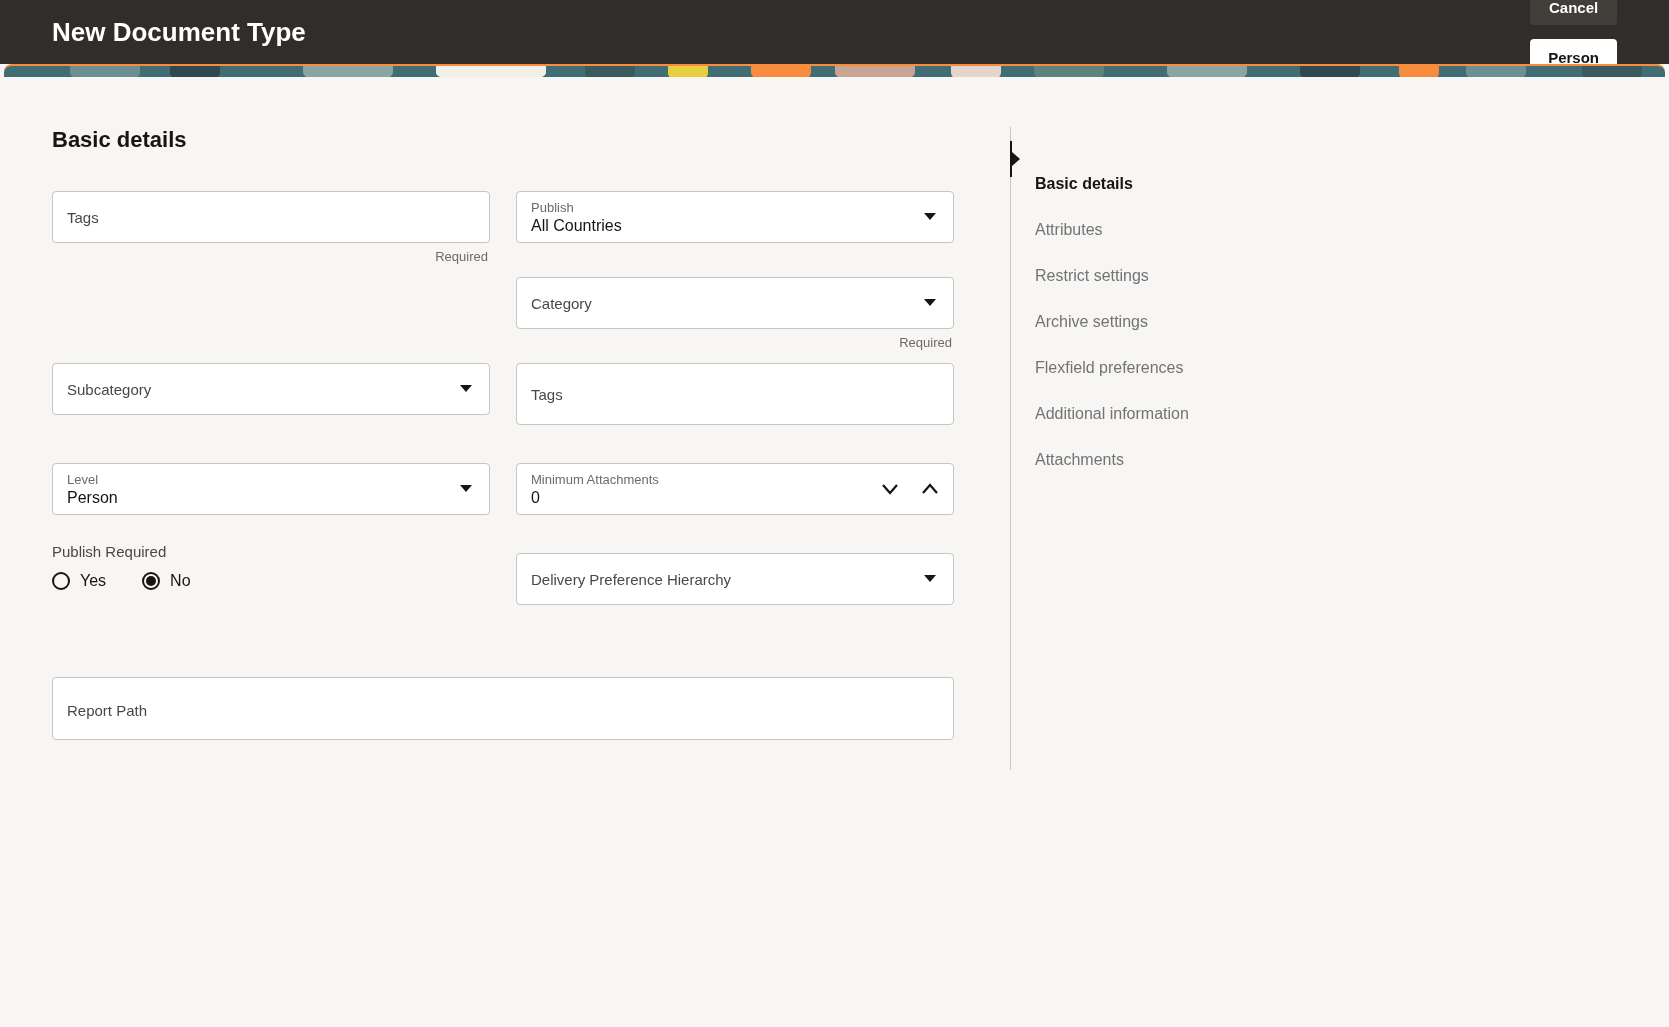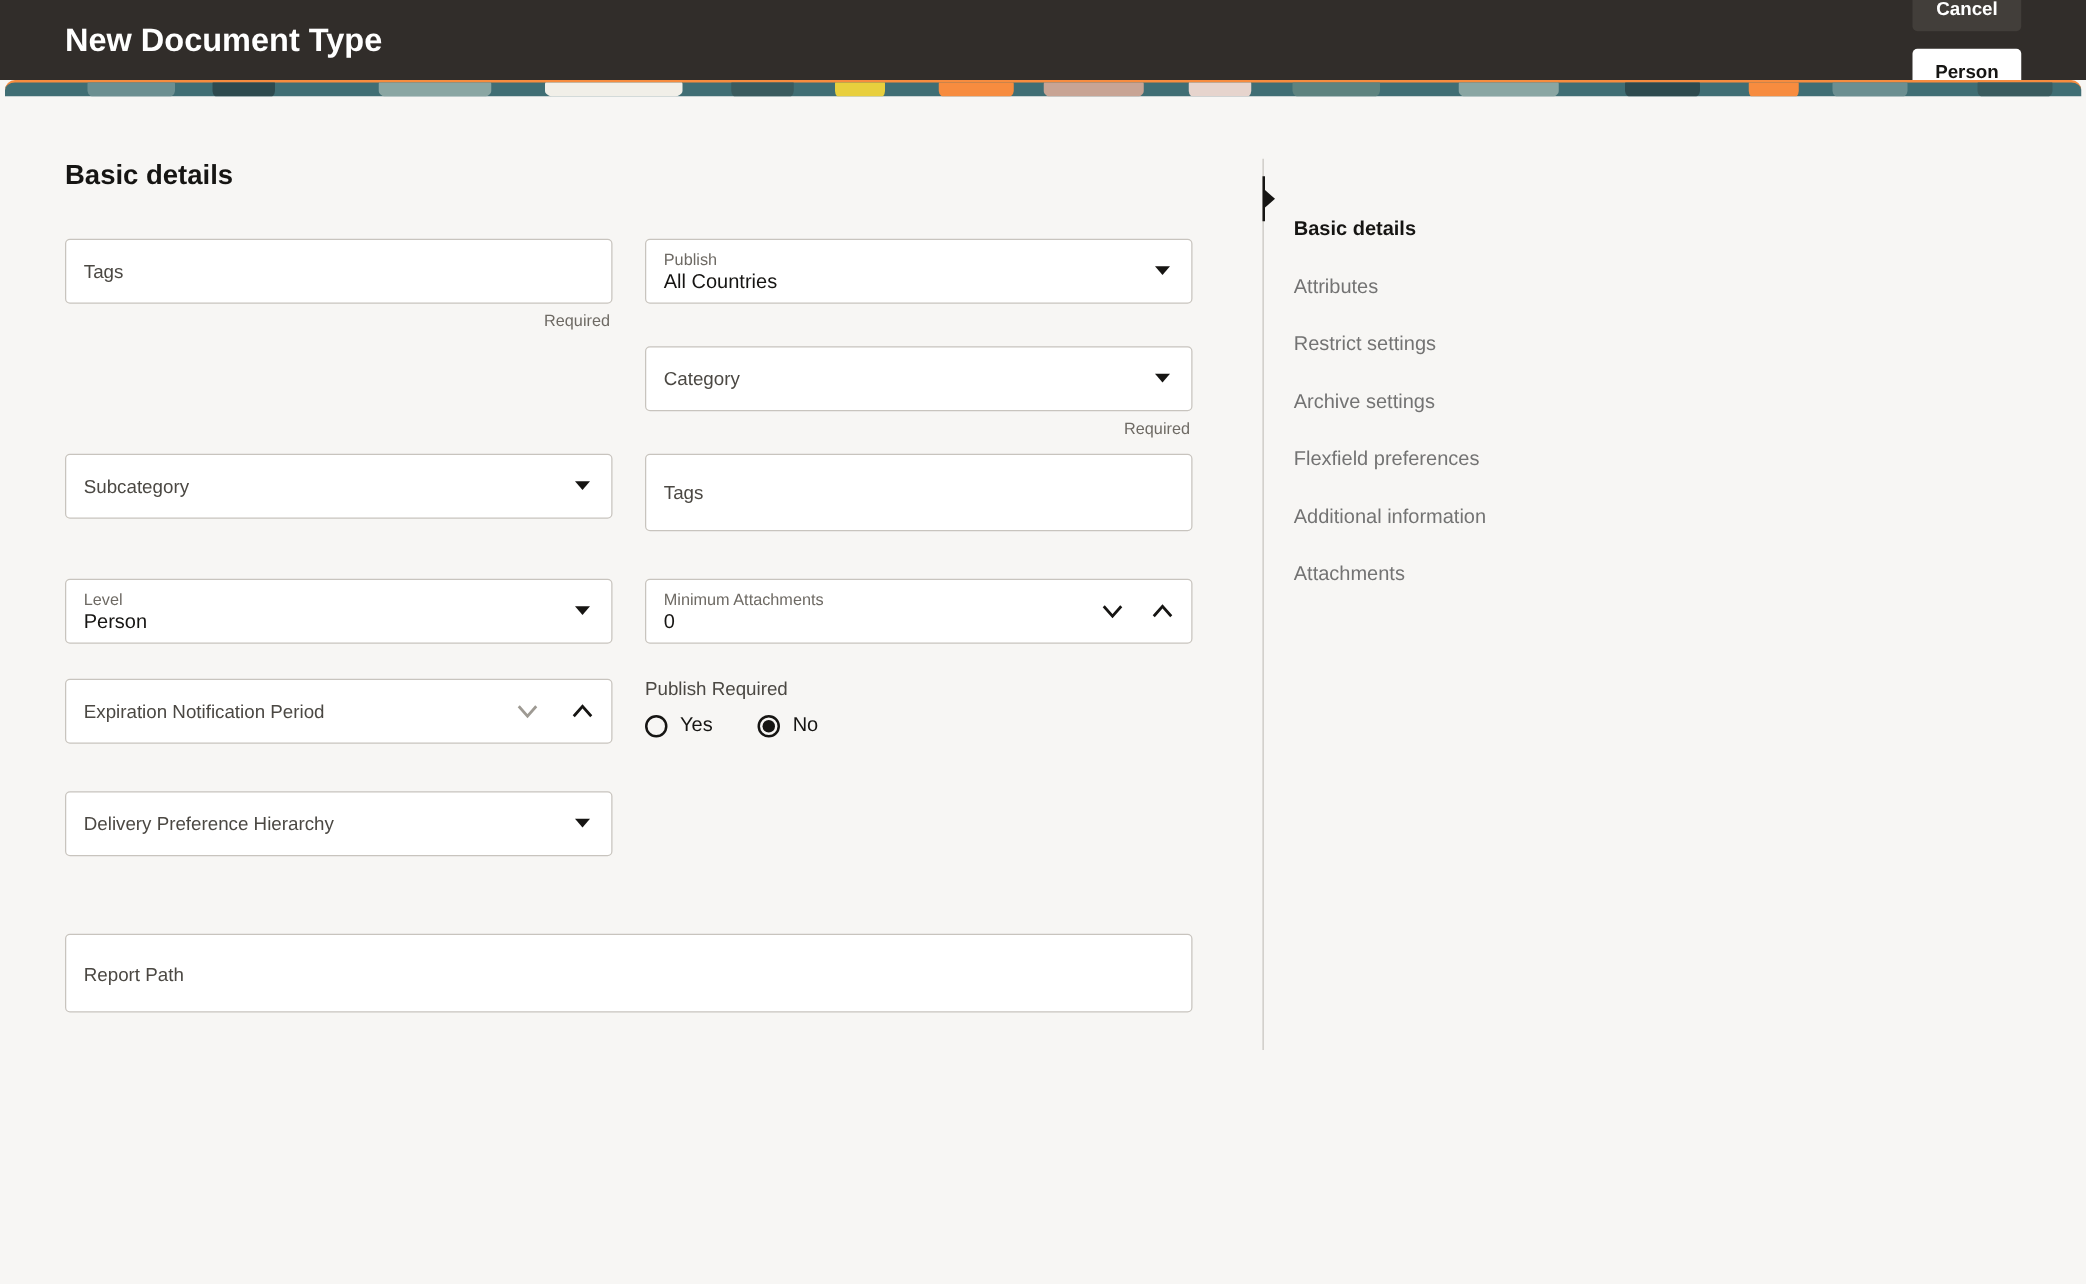--- a/index.html
+++ b/index.html
@@ -314,38 +314,20 @@
             <span class="stepper-btn">
               <svg width="18" height="12">
                   <path d="M2 10 L9 2 L16 10" fill="none" stroke="#161513" stroke-width="2.2"></path>
                 </svg>
             </span>
           </div>
         </div>
         <div class="spacer"></div>
       </div>
 
-      <div class="field-wrap">
-        <div class="field">
-          <div class="field-label alone">Expiration Notification Period</div>
-          <div class="stepper-ctrls tight">
-            <span class="stepper-btn">
-              <svg width="18" height="12">
-                  <path d="M2 2 L9 10 L16 2" fill="none" stroke="#9e9a93" stroke-width="2.2"></path>
-                </svg>
-            </span>
-            <span class="stepper-btn">
-              <svg width="18" height="12">
-                  <path d="M2 10 L9 2 L16 10" fill="none" stroke="#161513" stroke-width="2.2"></path>
-                </svg>
-            </span>
-          </div>
-        </div>
-        <div class="spacer"></div>
-      </div>
 
       <div class="field-wrap radio-group-wrap">
         <div class="radio-title">Publish Required</div>
         <div class="radio-row">
           <div class="radio-opt">
             <span class="radio-circle"></span>
             <span>Yes</span>
           </div>
           <div class="radio-opt">
             <span class="radio-circle selected"></span>

